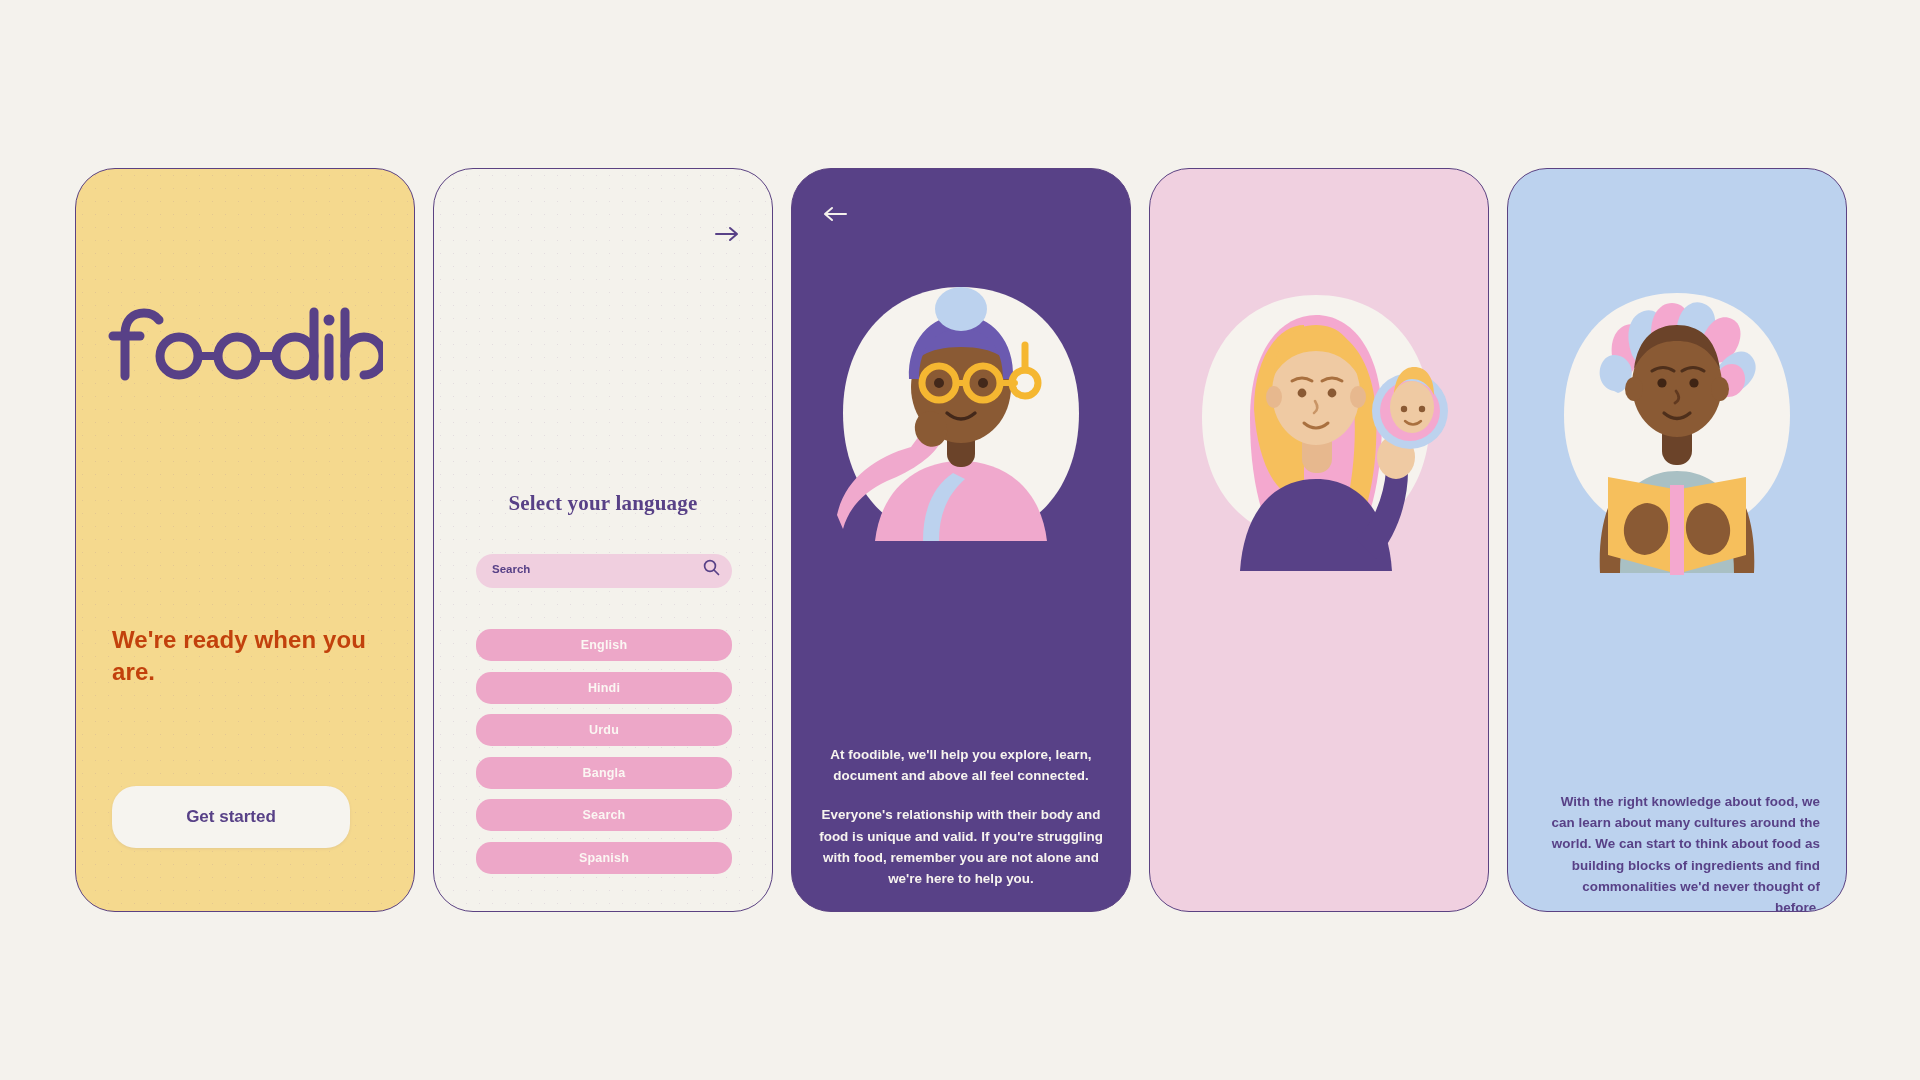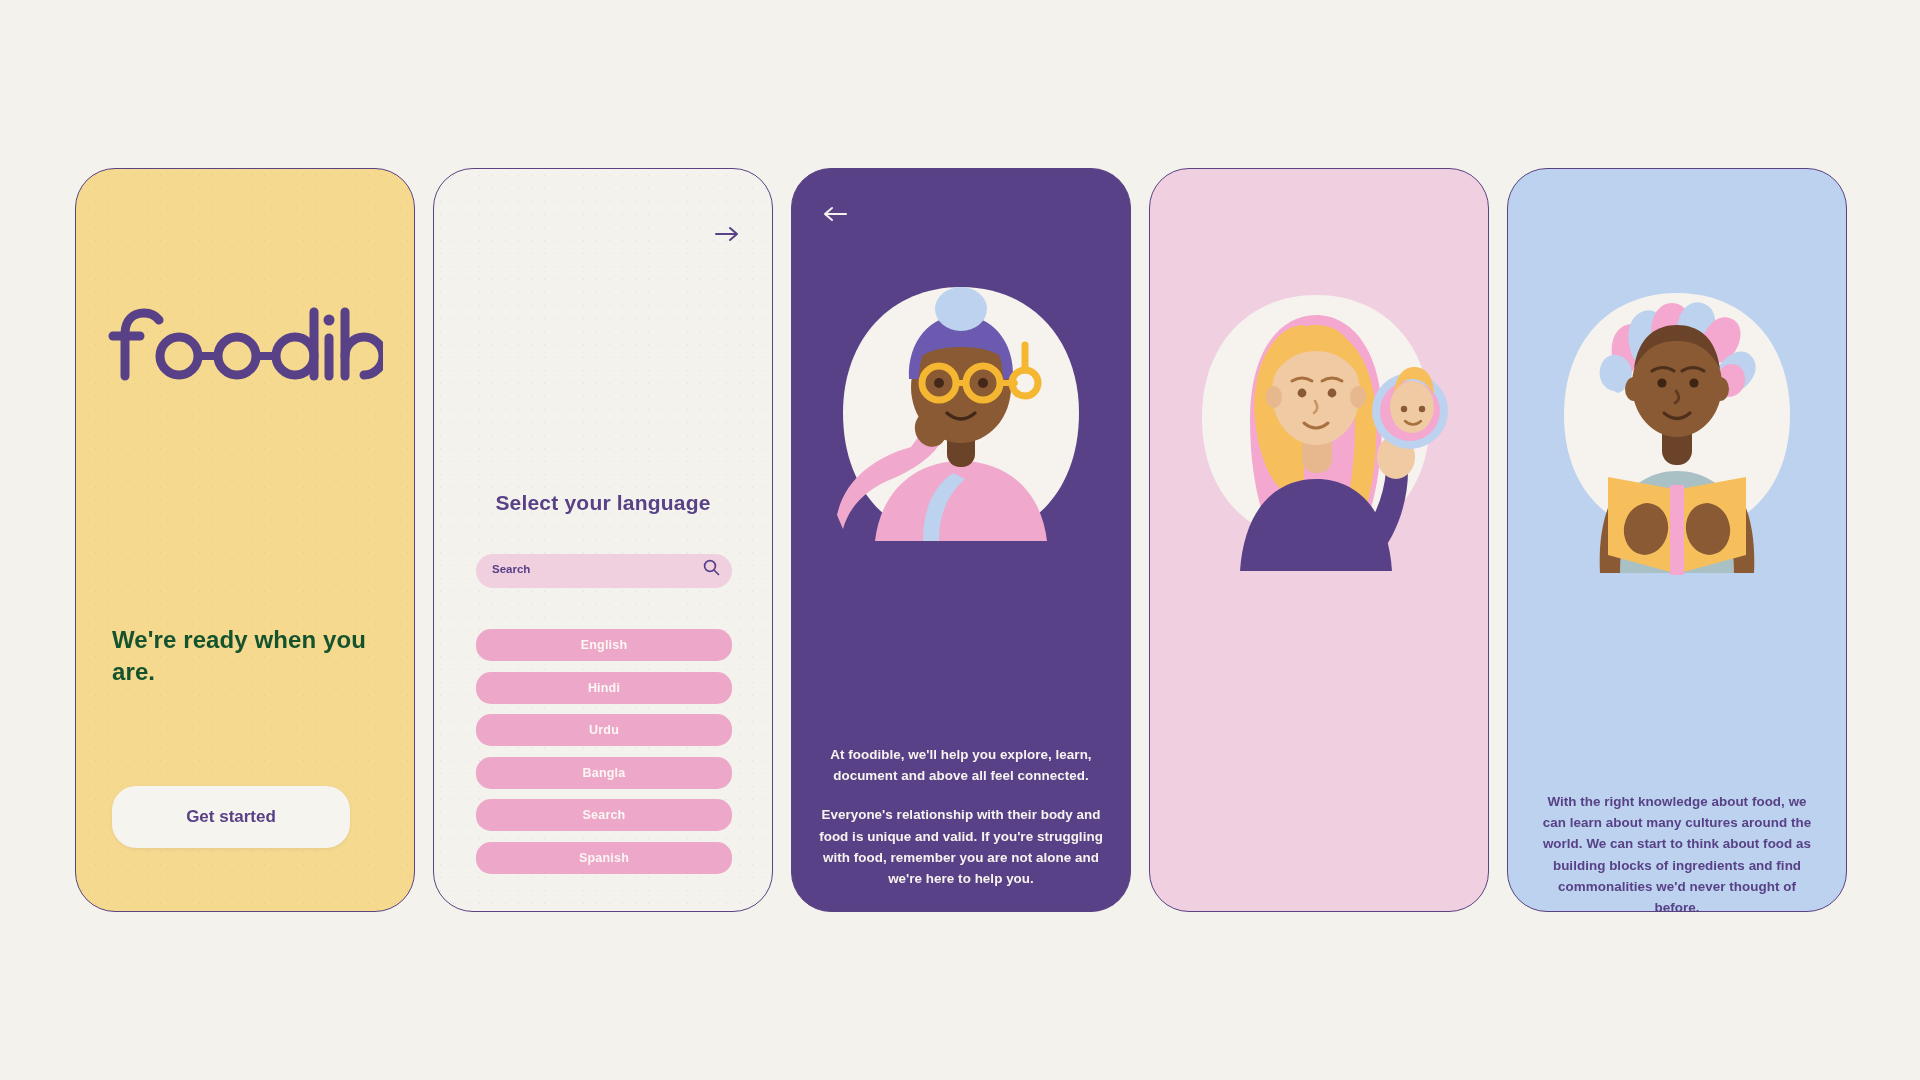--- a/index.html
+++ b/index.html
@@ -55,21 +55,21 @@
     display: flex;
     justify-content: center;
   }
   .logo-svg { display: block; }
 
   .tagline {
     position: absolute;
     top: 455px;
     left: 36px;
     right: 30px;
-    color: #14532d;
+    color: #c2410c;
     font-size: 24px;
     font-weight: bold;
     line-height: 1.33;
     letter-spacing: 0.1px;
   }
 
   .get-started {
     position: absolute;
     left: 36px;
     top: 617px;
@@ -104,20 +104,21 @@
 
   .lang-title {
     position: absolute;
     top: 322px;
     left: 0; right: 0;
     text-align: center;
     color: #584187;
     font-size: 21px;
     font-weight: bold;
     letter-spacing: 0.2px;
+    font-family: Liberation Serif, serif;
   }
 
   .search-field {
     position: absolute;
     top: 385px;
     left: 42px;
     width: 256px;
     height: 34px;
     border-radius: 18px;
     background: #f0cfdf;
@@ -179,21 +180,21 @@
     left: 26px;
     right: 26px;
     text-align: center;
     font-size: 13.4px;
     line-height: 1.58;
     font-weight: bold;
     letter-spacing: 0.05px;
   }
   .copy-3 { top: 575px; color: #f7f4ef; }
   .copy-4 { top: 610px; color: #584187; }
-  .copy-5 { top: 622px; color: #584187; }
+  .copy-5 { top: 622px; color: #584187; text-align: right; }
   .body-copy p + p { margin-top: 18px; }
   .body-copy b { font-weight: bold; }
 </style>
 </head>
 <body>
 
 <div class="stage">
 
   <div class="card card-1">
     <div class="dotted-bg"></div>

